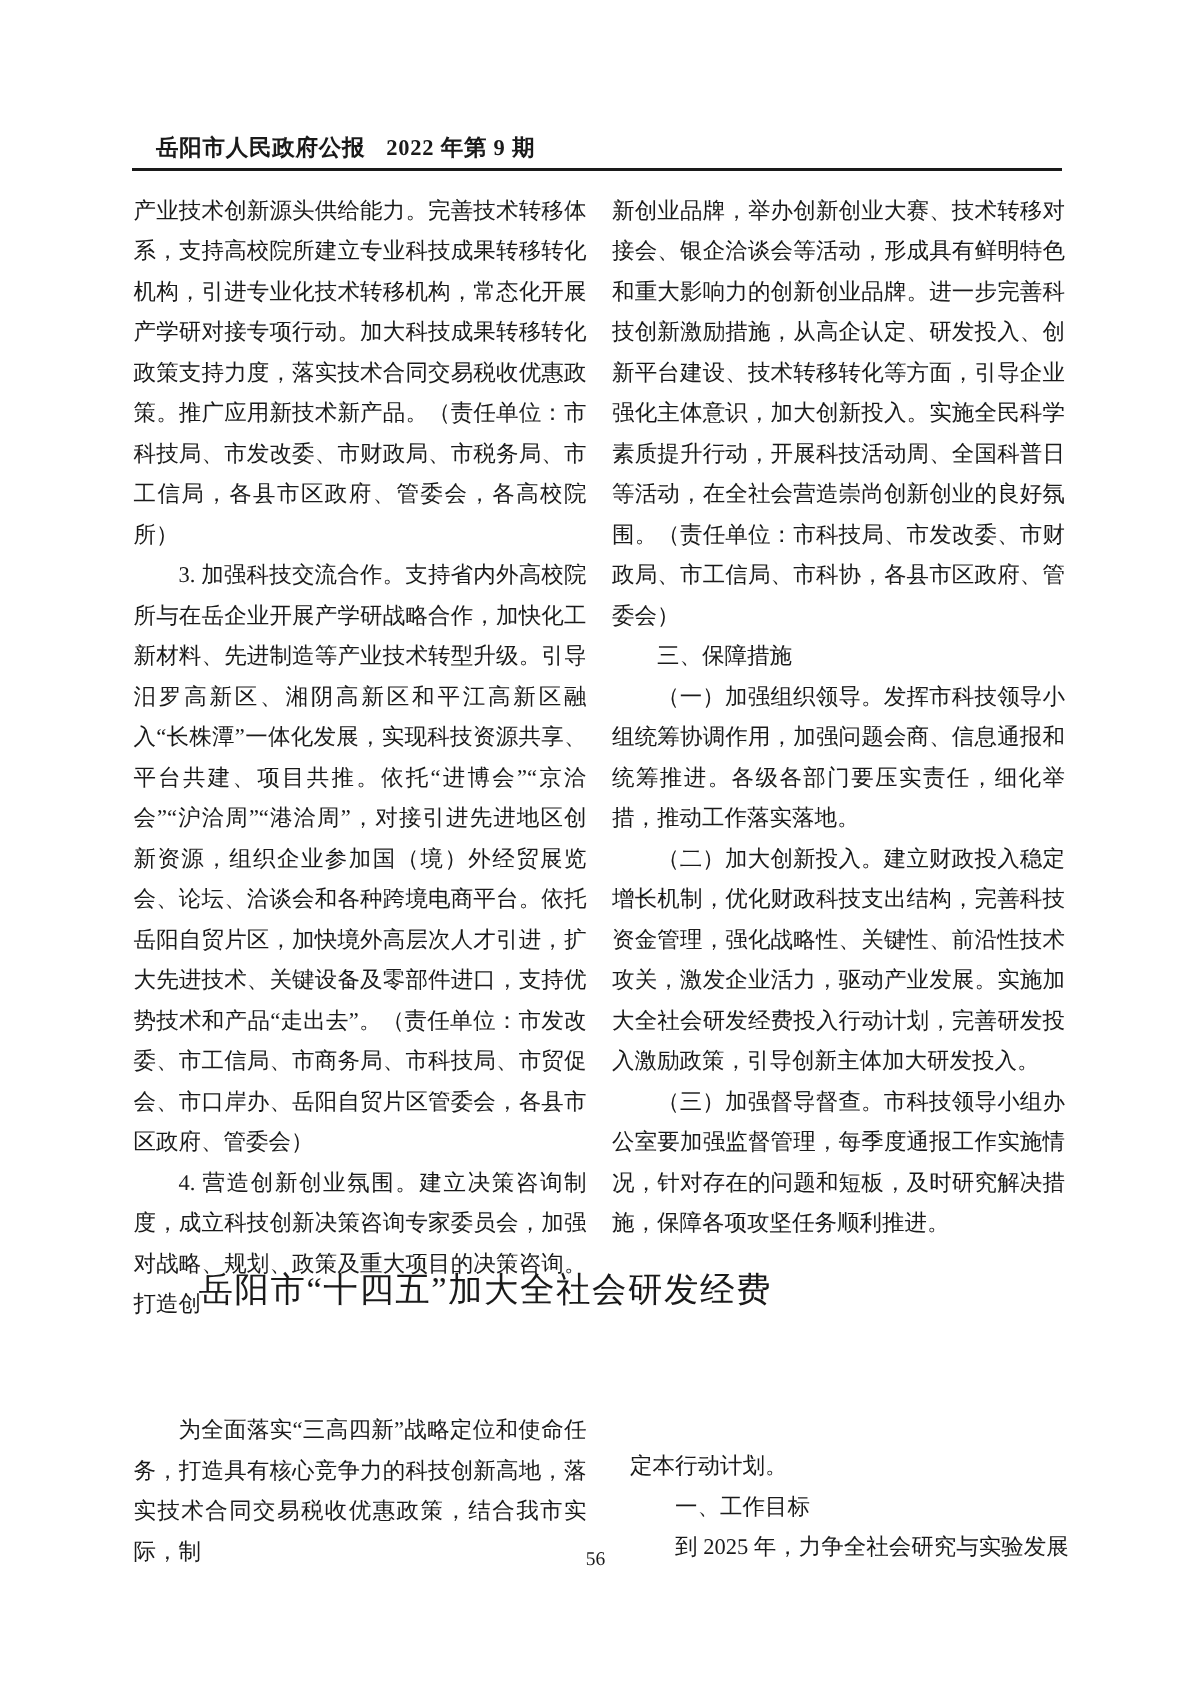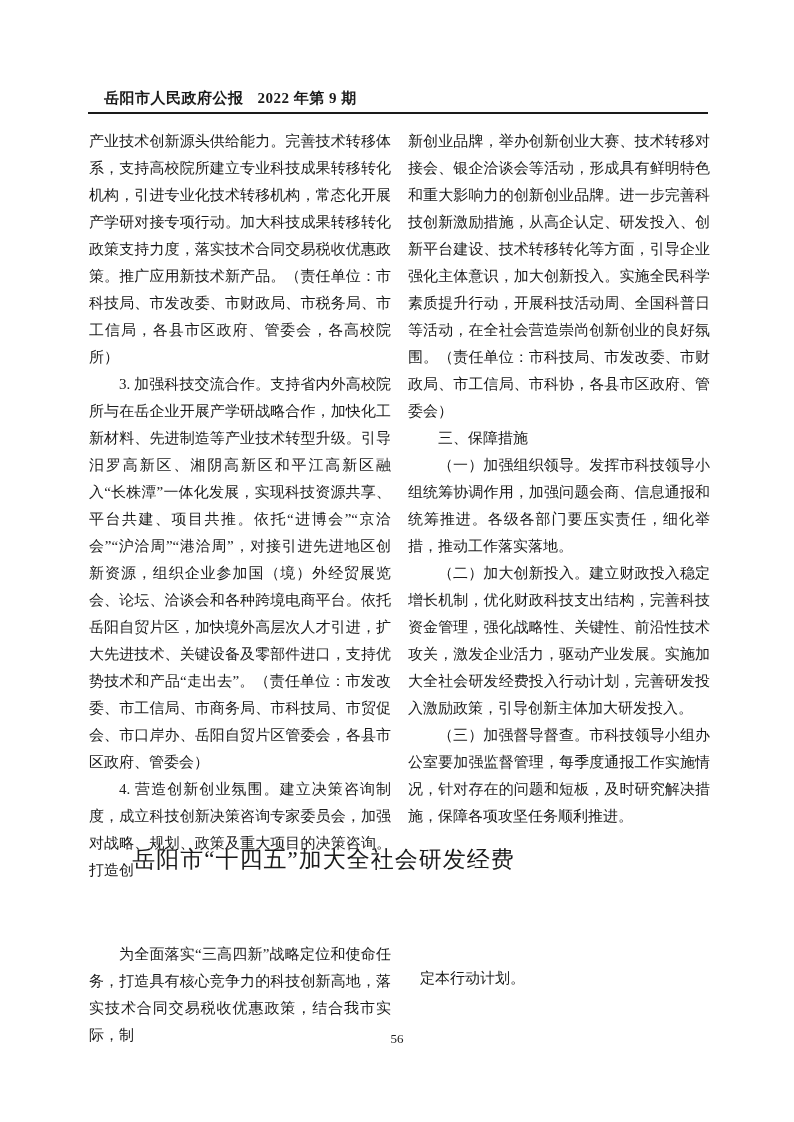--- a/index.html
+++ b/index.html
@@ -105,17 +105,19 @@
   <div class="doc-title">
     <div>岳阳市“十四五”加大全社会研发经费</div>
   </div>
 
   <div class="col s2-left">
     <p class="ind">为全面落实“三高四新”战略定位和使命任务，打造具有核心竞争力的科技创新高地，落实技术合同交易税收优惠政策，结合我市实际，制</p>
   </div>
 
   <div class="col s2-right">
     <p>定本行动计划。</p>
+    <p class="ind">一、工作目标</p>
+    <p class="ind">到 2025 年，力争全社会研究与实验发展</p>
   </div>
 
   <div class="page-number">56</div>
 
 </div>
 
 </body></html>

